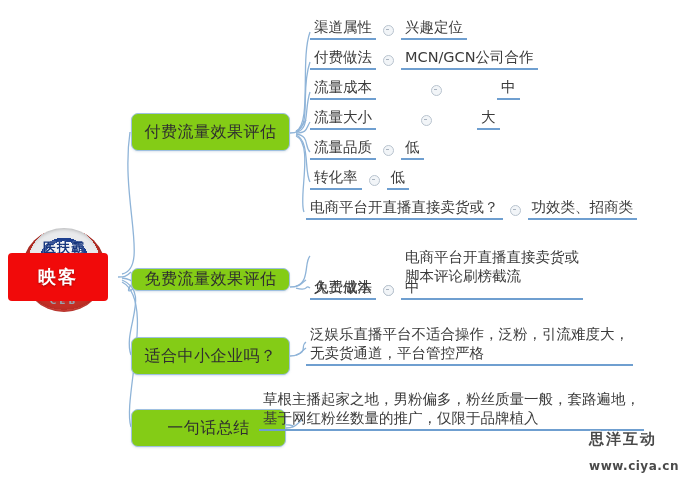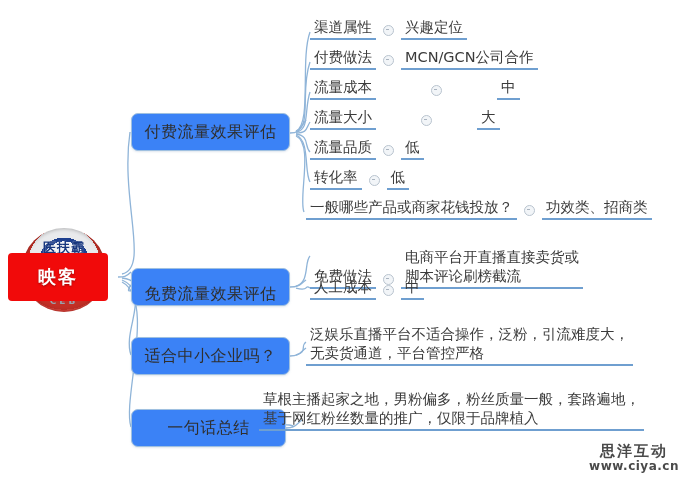--- a/index.html
+++ b/index.html
@@ -91,21 +91,21 @@
     font-weight: bold;
     letter-spacing: 2px;
     text-shadow: 0 1px 2px rgba(0,0,0,.35);
   }
 
   
   .branch-box {
     position: absolute;
     border: 1px solid #9fc0e0;
     border-radius: 7px;
-    background: #3b82f6;
+    background: #84cc16;
     box-shadow: 0 1px 2px rgba(130,160,190,.25);
     display: flex;
     align-items: center;
     justify-content: center;
     padding: 0 12px;
     box-sizing: border-box;
     font-size: 16px;
     color: #2f2f2f;
     letter-spacing: .5px;
     white-space: nowrap;
@@ -149,21 +149,21 @@
     content: "";
     position: absolute;
     left: 2px;
     top: 3px;
     width: 3px;
     height: 1px;
     background: #aab4c0;
   }
   .leaf .seg.multi {
     line-height: 19px;
-    padding-bottom: 3px;
+    padding-bottom: 14px;
   }
   .leaf .seg.multi span {
     display: block;
   }
 
   
   .note {
     position: absolute;
     white-space: nowrap;
     font-size: 14.5px;
@@ -180,37 +180,38 @@
     height: 2px;
     background: #6f9fd0;
   }
   .note span { display: block; }
 
   
   .watermark {
     position: absolute;
     right: 12px;
     bottom: 10px;
-    text-align: center;
+    text-align: left;
     line-height: 1.15;
     opacity: .85;
   }
   .watermark .wm-cn {
     font-size: 15px;
     font-weight: bold;
     letter-spacing: 2px;
     color: #2b2b2b;
     text-shadow: 1px 1px 0 #ffffff, -1px -1px 0 #ffffff;
   }
   .watermark .wm-url {
     font-size: 12px;
     font-weight: bold;
     letter-spacing: .5px;
     color: #2b2b2b;
     text-shadow: 1px 1px 0 #ffffff, -1px -1px 0 #ffffff;
+    margin-top: 12px;
   }
 </style>
 </head>
 <body>
 
 <div id="canvas">
 
   <svg id="wires" viewBox="0 0 691 484" width="691" height="484">
     <g fill="none" stroke="#8fb4d8" stroke-width="1.3">
 
@@ -283,26 +284,26 @@
     <span class="seg underline">低</span>
   </div>
 
   <div class="leaf" style="left:310px; top:168px;">
     <span class="seg underline">转化率</span>
     <span class="bullet"></span>
     <span class="seg underline">低</span>
   </div>
 
   <div class="leaf" style="left:306px; top:198px;">
-    <span class="seg underline">一般哪些产品或商家花钱投放？</span>
+    <span class="seg underline">电商平台开直播直接卖货或？</span>
     <span class="bullet"></span>
     <span class="seg underline">功效类、招商类</span>
   </div>
 
-  <div class="branch-box" style="left:131px; top:268px; width:159px; height:38px;align-items:flex-end;">
+  <div class="branch-box" style="left:131px; top:268px; width:159px; height:23px;">
     <span>免费流量效果评估</span>
   </div>
 
   <div class="leaf" style="left:310px; top:248px;">
     <span class="seg underline">免费做法</span>
     <span class="bullet"></span>
     <span class="seg underline multi">
       <span>电商平台开直播直接卖货或</span>
       <span>脚本评论刷榜截流</span>
     </span>

